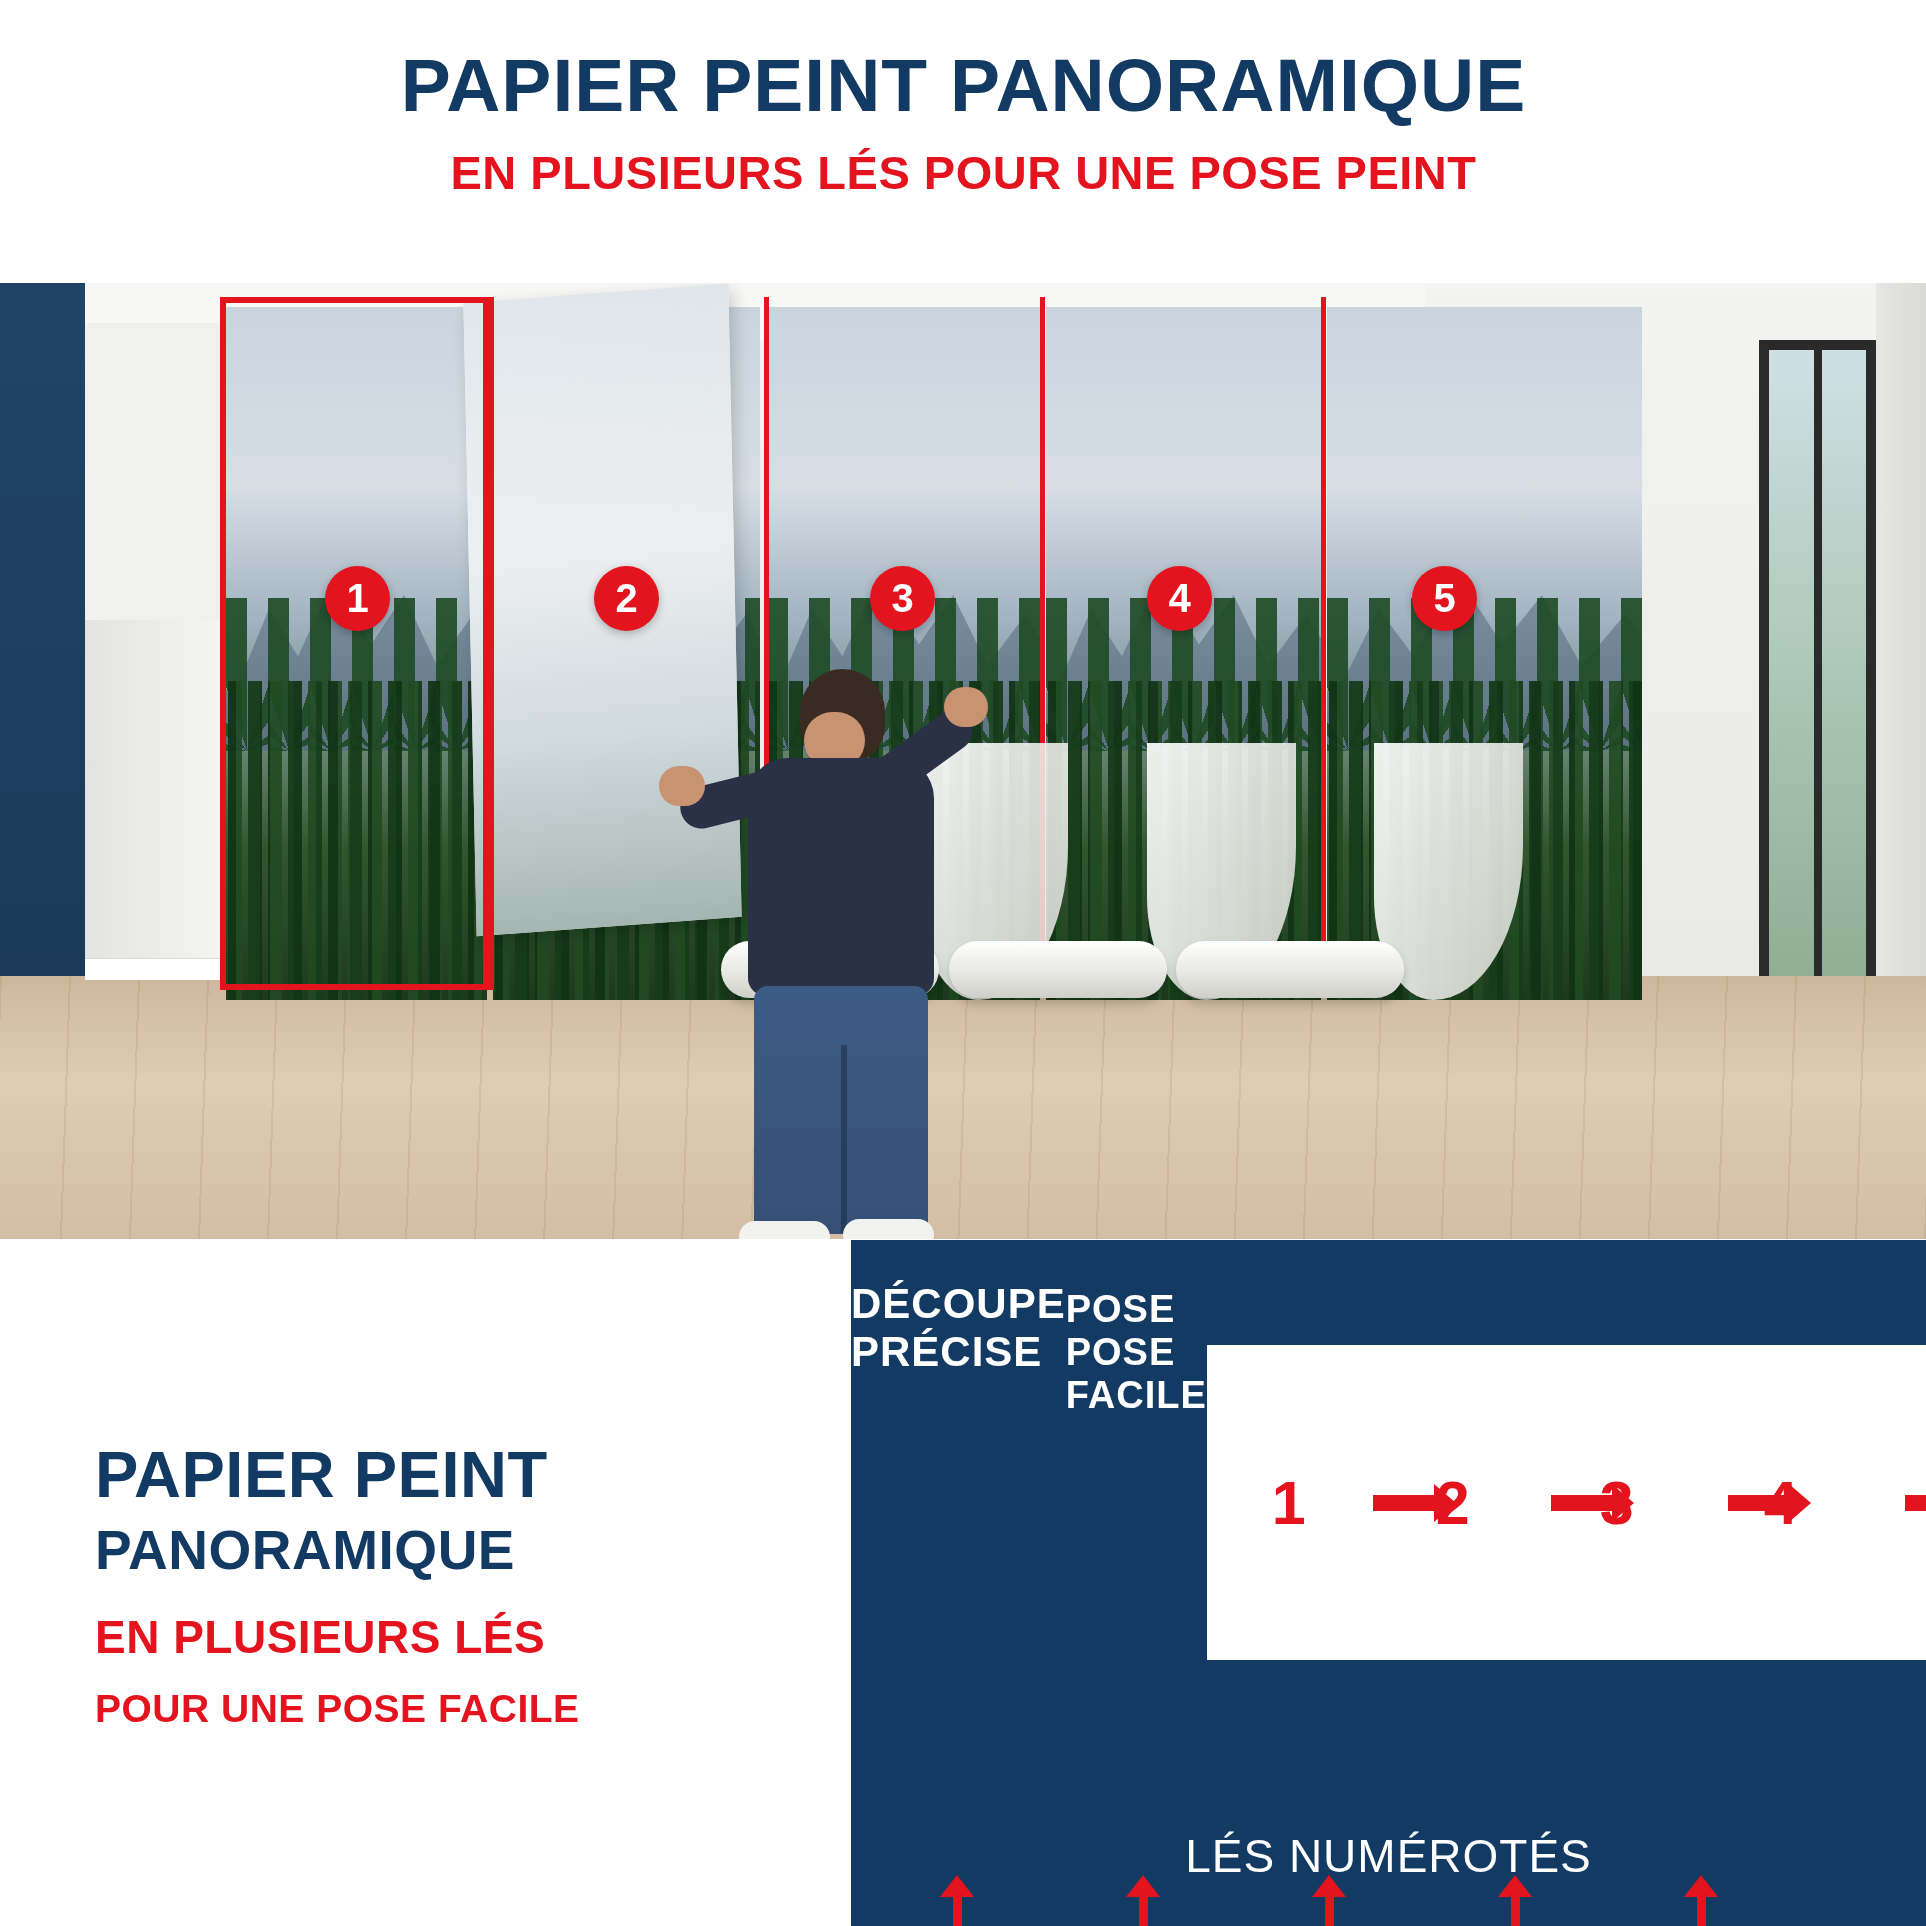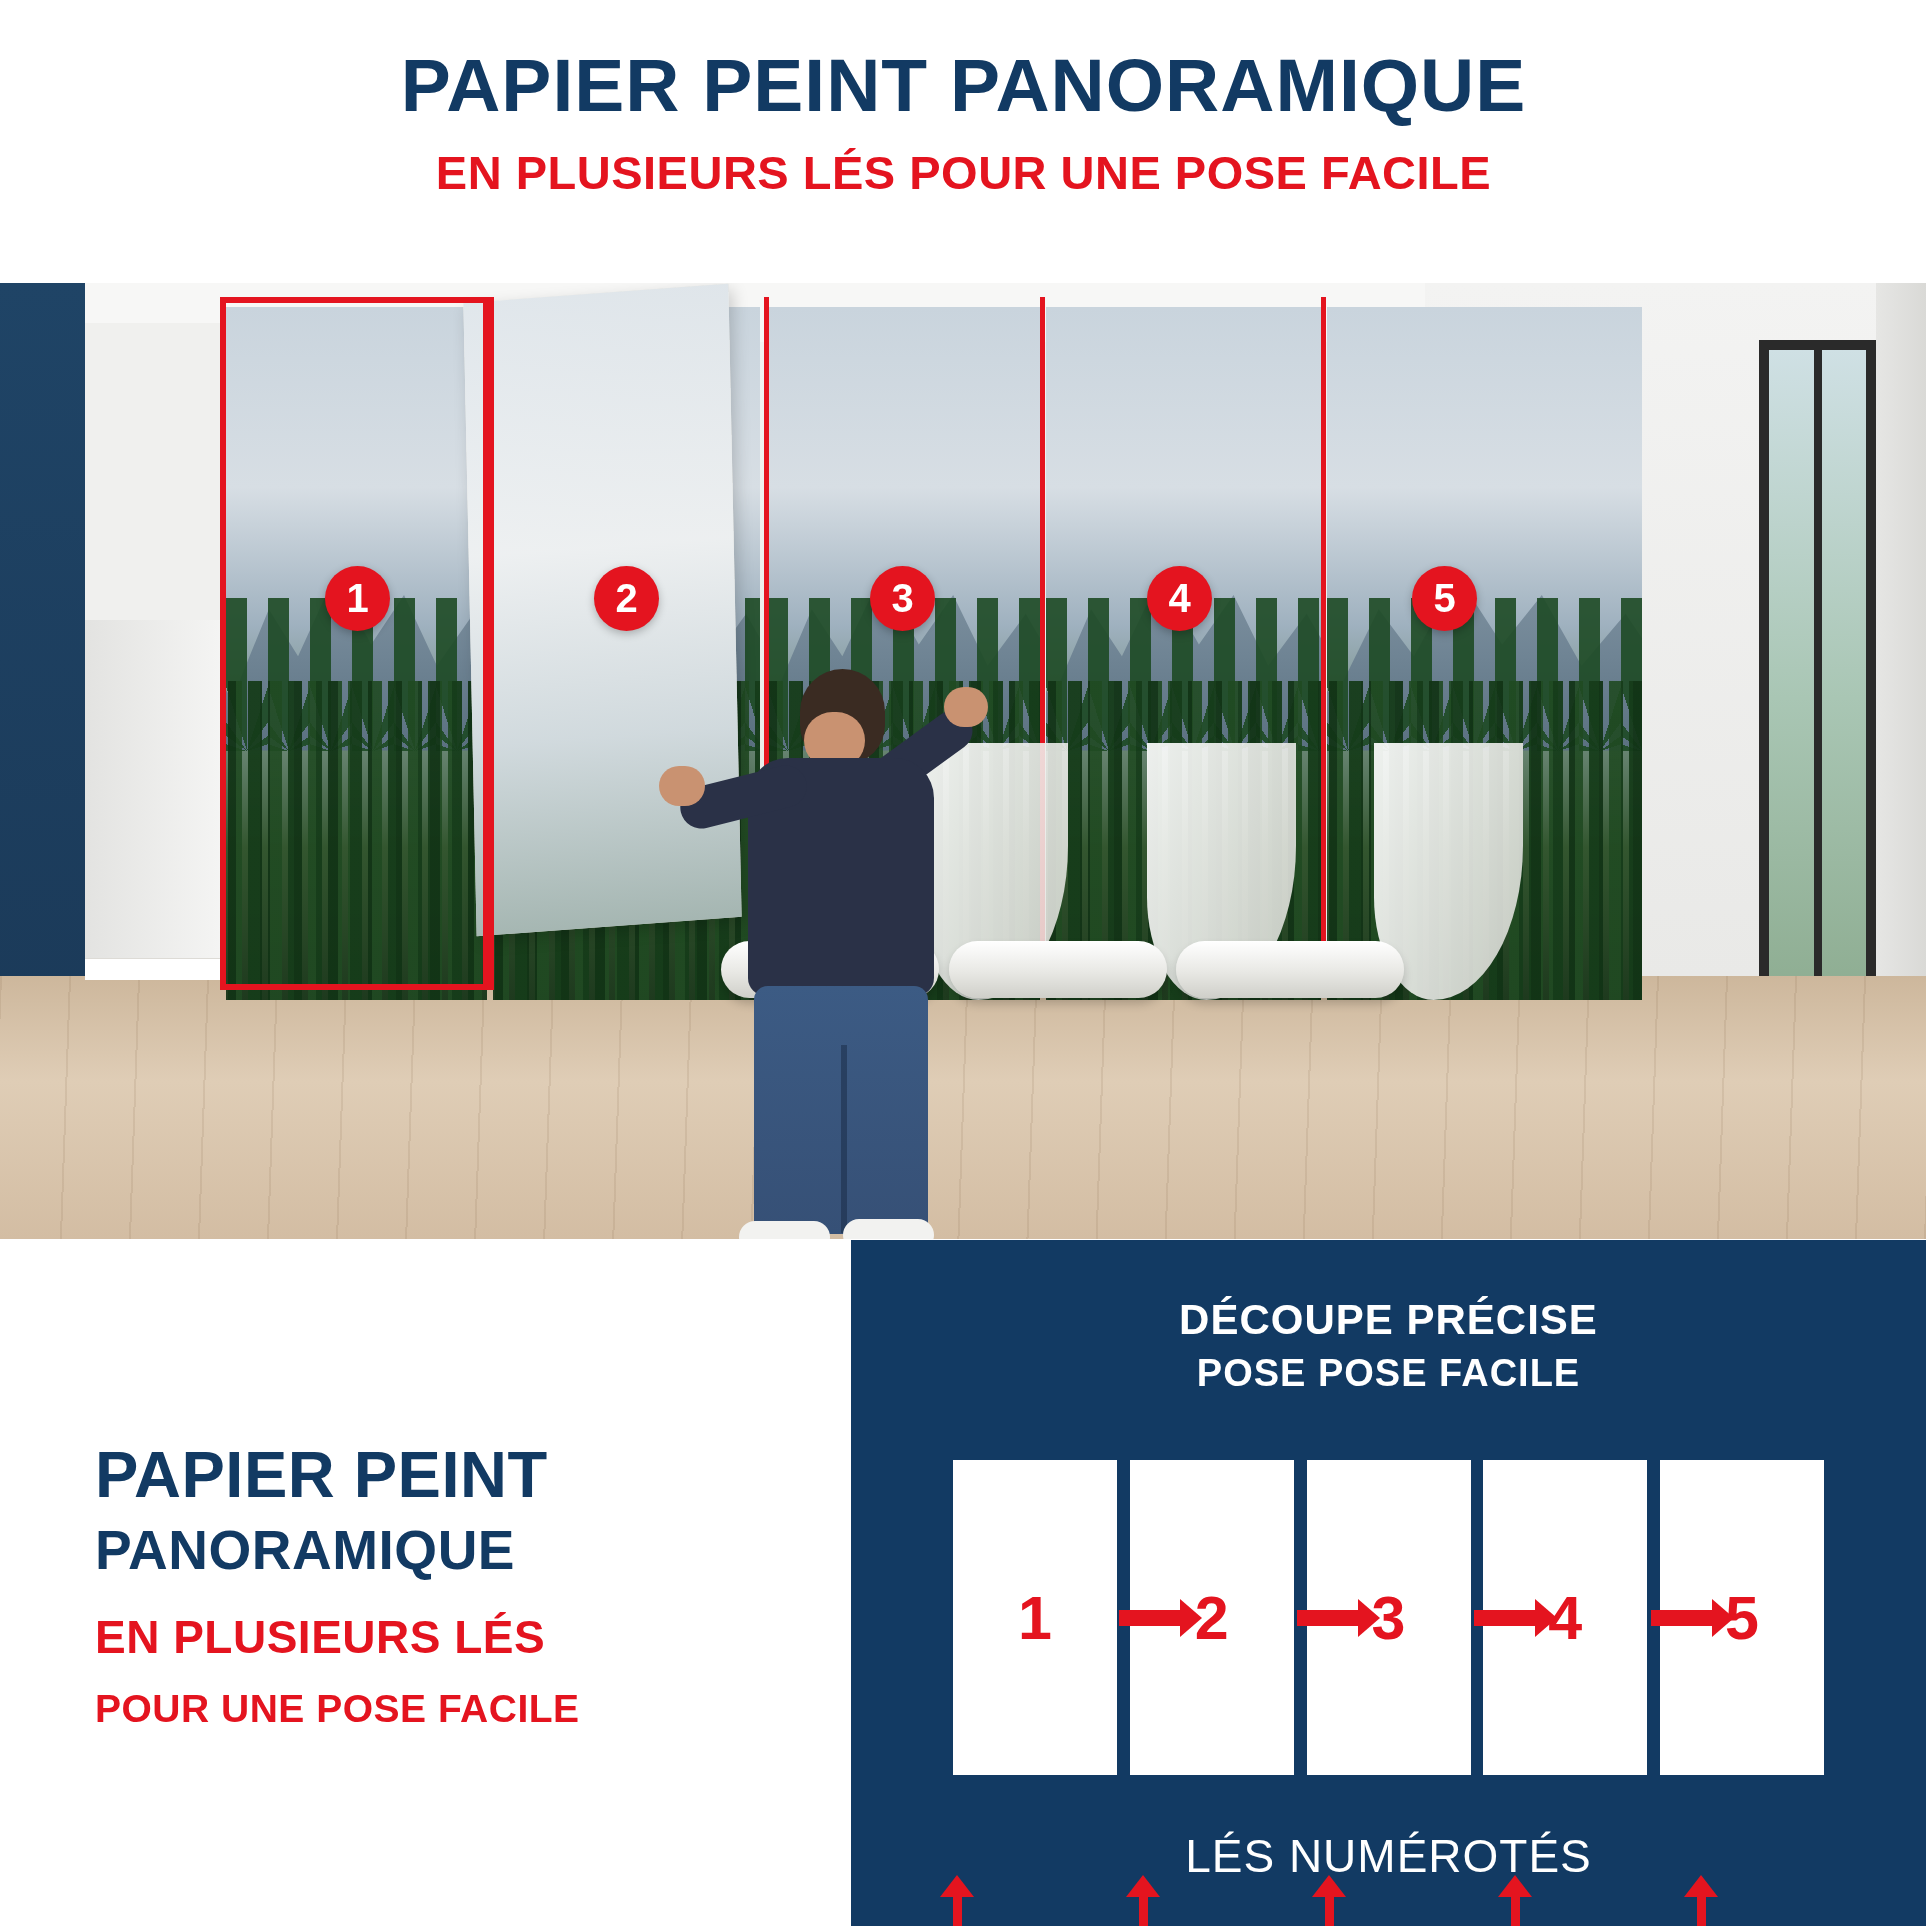--- a/index.html
+++ b/index.html
@@ -182,22 +182,22 @@
   }
   .bl-t1 { font-size: 65px; font-weight: bold; color: #123a63; letter-spacing: 0.5px; }
   .bl-t2 { font-size: 55px; font-weight: bold; color: #123a63; margin-top: 6px; letter-spacing: 0.5px; }
   .bl-t3 { font-size: 46px; font-weight: bold; color: #e4141f; margin-top: 28px; letter-spacing: 0.5px; }
   .bl-t4 { font-size: 39px; font-weight: bold; color: #e4141f; margin-top: 23px; letter-spacing: 0.5px; }
 
   
   .bottom-right {
     position: absolute; left: 851px; top: 1240px; width: 1075px; height: 687px;
     background: #123a63;
-    display: flex; flex-direction: column; align-items: center;
-    padding-top: 56px;
+    display: flex; flex-direction: row; 
+    padding-top: 40px;
   }
   .br-t1 { font-size: 42px; font-weight: bold; color: #ffffff; letter-spacing: 1px; }
   .br-t2 { font-size: 38px; font-weight: bold; color: #ffffff; letter-spacing: 1px; margin-top: 8px; }
   .strips {
     position: relative; margin-top: 65px; width: 871px; height: 315px;
     display: flex; justify-content: space-between;
   }
   .strip {
     width: 164px; height: 315px; background: #ffffff;
     display: flex; align-items: center; justify-content: center;
@@ -221,21 +221,21 @@
   .br-foot { position: absolute; bottom: 44px; width: 100%; text-align: center;
              font-size: 46px; font-weight: normal; color: #ffffff; letter-spacing: 1px; }
 </style>
 </head>
 <body>
 
 <div class="page">
 
   <div class="header">
     <div class="header-title">PAPIER PEINT PANORAMIQUE</div>
-    <div class="header-sub">EN PLUSIEURS LÉS POUR UNE POSE FACILE</div>
+    <div class="header-sub">EN PLUSIEURS LÉS POUR UNE POSE PEINT</div>
   </div>
 
   <div class="scene">
     <div class="wall-back"></div>
     <div class="ceiling"></div>
     <div class="wall-left-dark"></div>
     <div class="wall-col"></div>
     <div class="wall-col-top"></div>
     <div class="window-wall"></div>
     <div class="window"></div>

